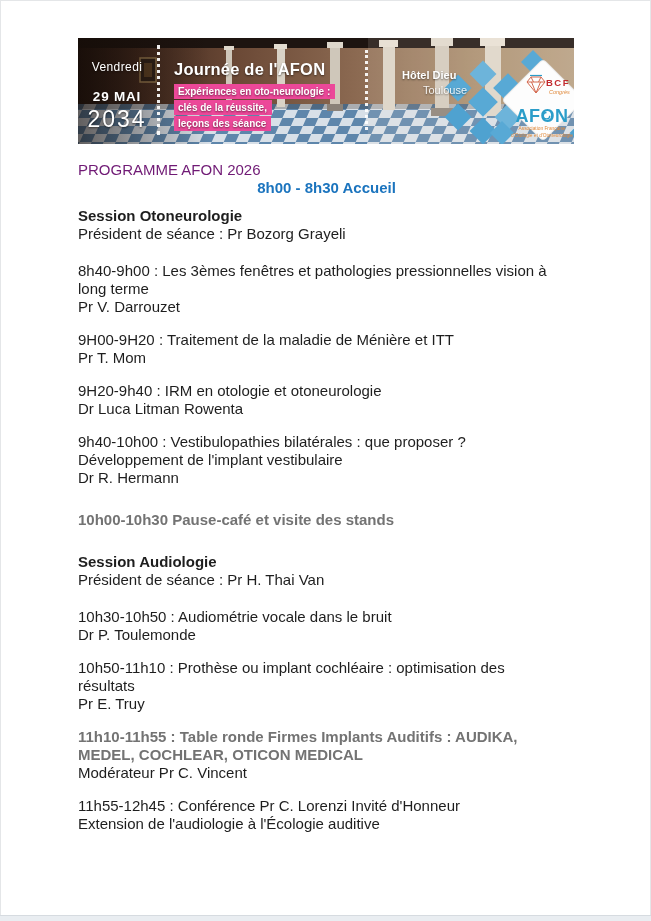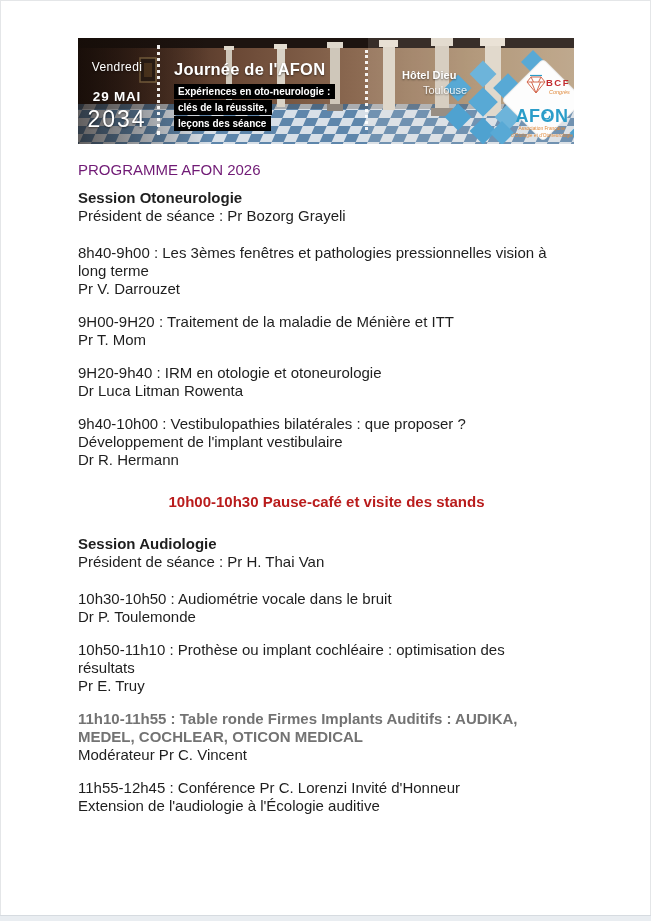--- a/index.html
+++ b/index.html
@@ -30,21 +30,21 @@
   .date-year    { font-size:23px; font-weight:400; letter-spacing:2px; margin-top:4px; }
 
   .dotted-sep { position:absolute; width:0; border-left:3px dotted rgba(255,255,255,.92); }
   .sep1 { left:79px; top:7px; height:90px; }
   .sep2 { left:287px; top:12px; height:80px; }
 
   .banner-title { left:96px; top:22px; font-size:16.5px; font-weight:bold; letter-spacing:.2px; }
 
   .taglines { left:96px; top:46px; text-shadow:none; }
   .tagline {
-    display:table; background:#000000; color:#fff; font-weight:bold;
+    display:table; background:#ec4899; color:#fff; font-weight:bold;
     font-size:10px; line-height:11px; padding:2px 5px 2px 4px; margin-bottom:1px;
     white-space:nowrap;
   }
 
   .venue { left:305px; top:30px; line-height:15px; }
   .venue-name { font-size:11px; font-weight:bold;padding-left:19px; }
   .venue-city { font-size:11px; opacity:.88;margin-left:40px; }
 
   
   .content {
@@ -52,21 +52,21 @@
     font-size:15px; line-height:18px;
   }
   .doc-title   { margin-top:17px; color:#701a75; }
   .welcome     { text-align:center; font-weight:bold; color:#1b74be; }
   .session-head{ margin-top:10px; }
   .session-title{ font-weight:bold; }
   .items       { margin-top:19px; }
   .item        { margin-bottom:15px; }
   .item-text   { white-space:pre; }
   .item-text.red { color:#737373; font-weight:bold; }
-  .break-line  { margin:24px 0 24px 0; text-align:center; font-weight:bold; color:#b91c1c; }
+  .break-line  { margin:24px 0 24px 0; text-align:left; font-weight:bold; color:#737373; }
 </style>
 </head>
 <body>
 
 <div class="frame"></div>
 
 <div class="banner">
   <svg class="banner-bg" width="496" height="106" viewBox="0 0 496 106">
     <defs>
       <linearGradient id="wall" x1="0" y1="0" x2="1" y2="0">
@@ -168,20 +168,21 @@
 
   <div class="ov venue">
     <div class="venue-name">Hôtel Dieu</div>
     <div class="venue-city">Toulouse</div>
   </div>
 </div>
 
 <div class="content">
 
   <div class="doc-title">PROGRAMME AFON 2026</div>
+  <div class="welcome">8h00 - 8h30 Accueil</div>
 
   <div class="session-head">
     <div class="session-title">Session Otoneurologie</div>
     <div class="session-chair">Président de séance : Pr Bozorg Grayeli</div>
   </div>
 
   <div class="items">
     <div class="item">
       <div class="item-text">8h40-9h00 : Les 3èmes fenêtres et pathologies pressionnelles vision à
 long terme</div>

